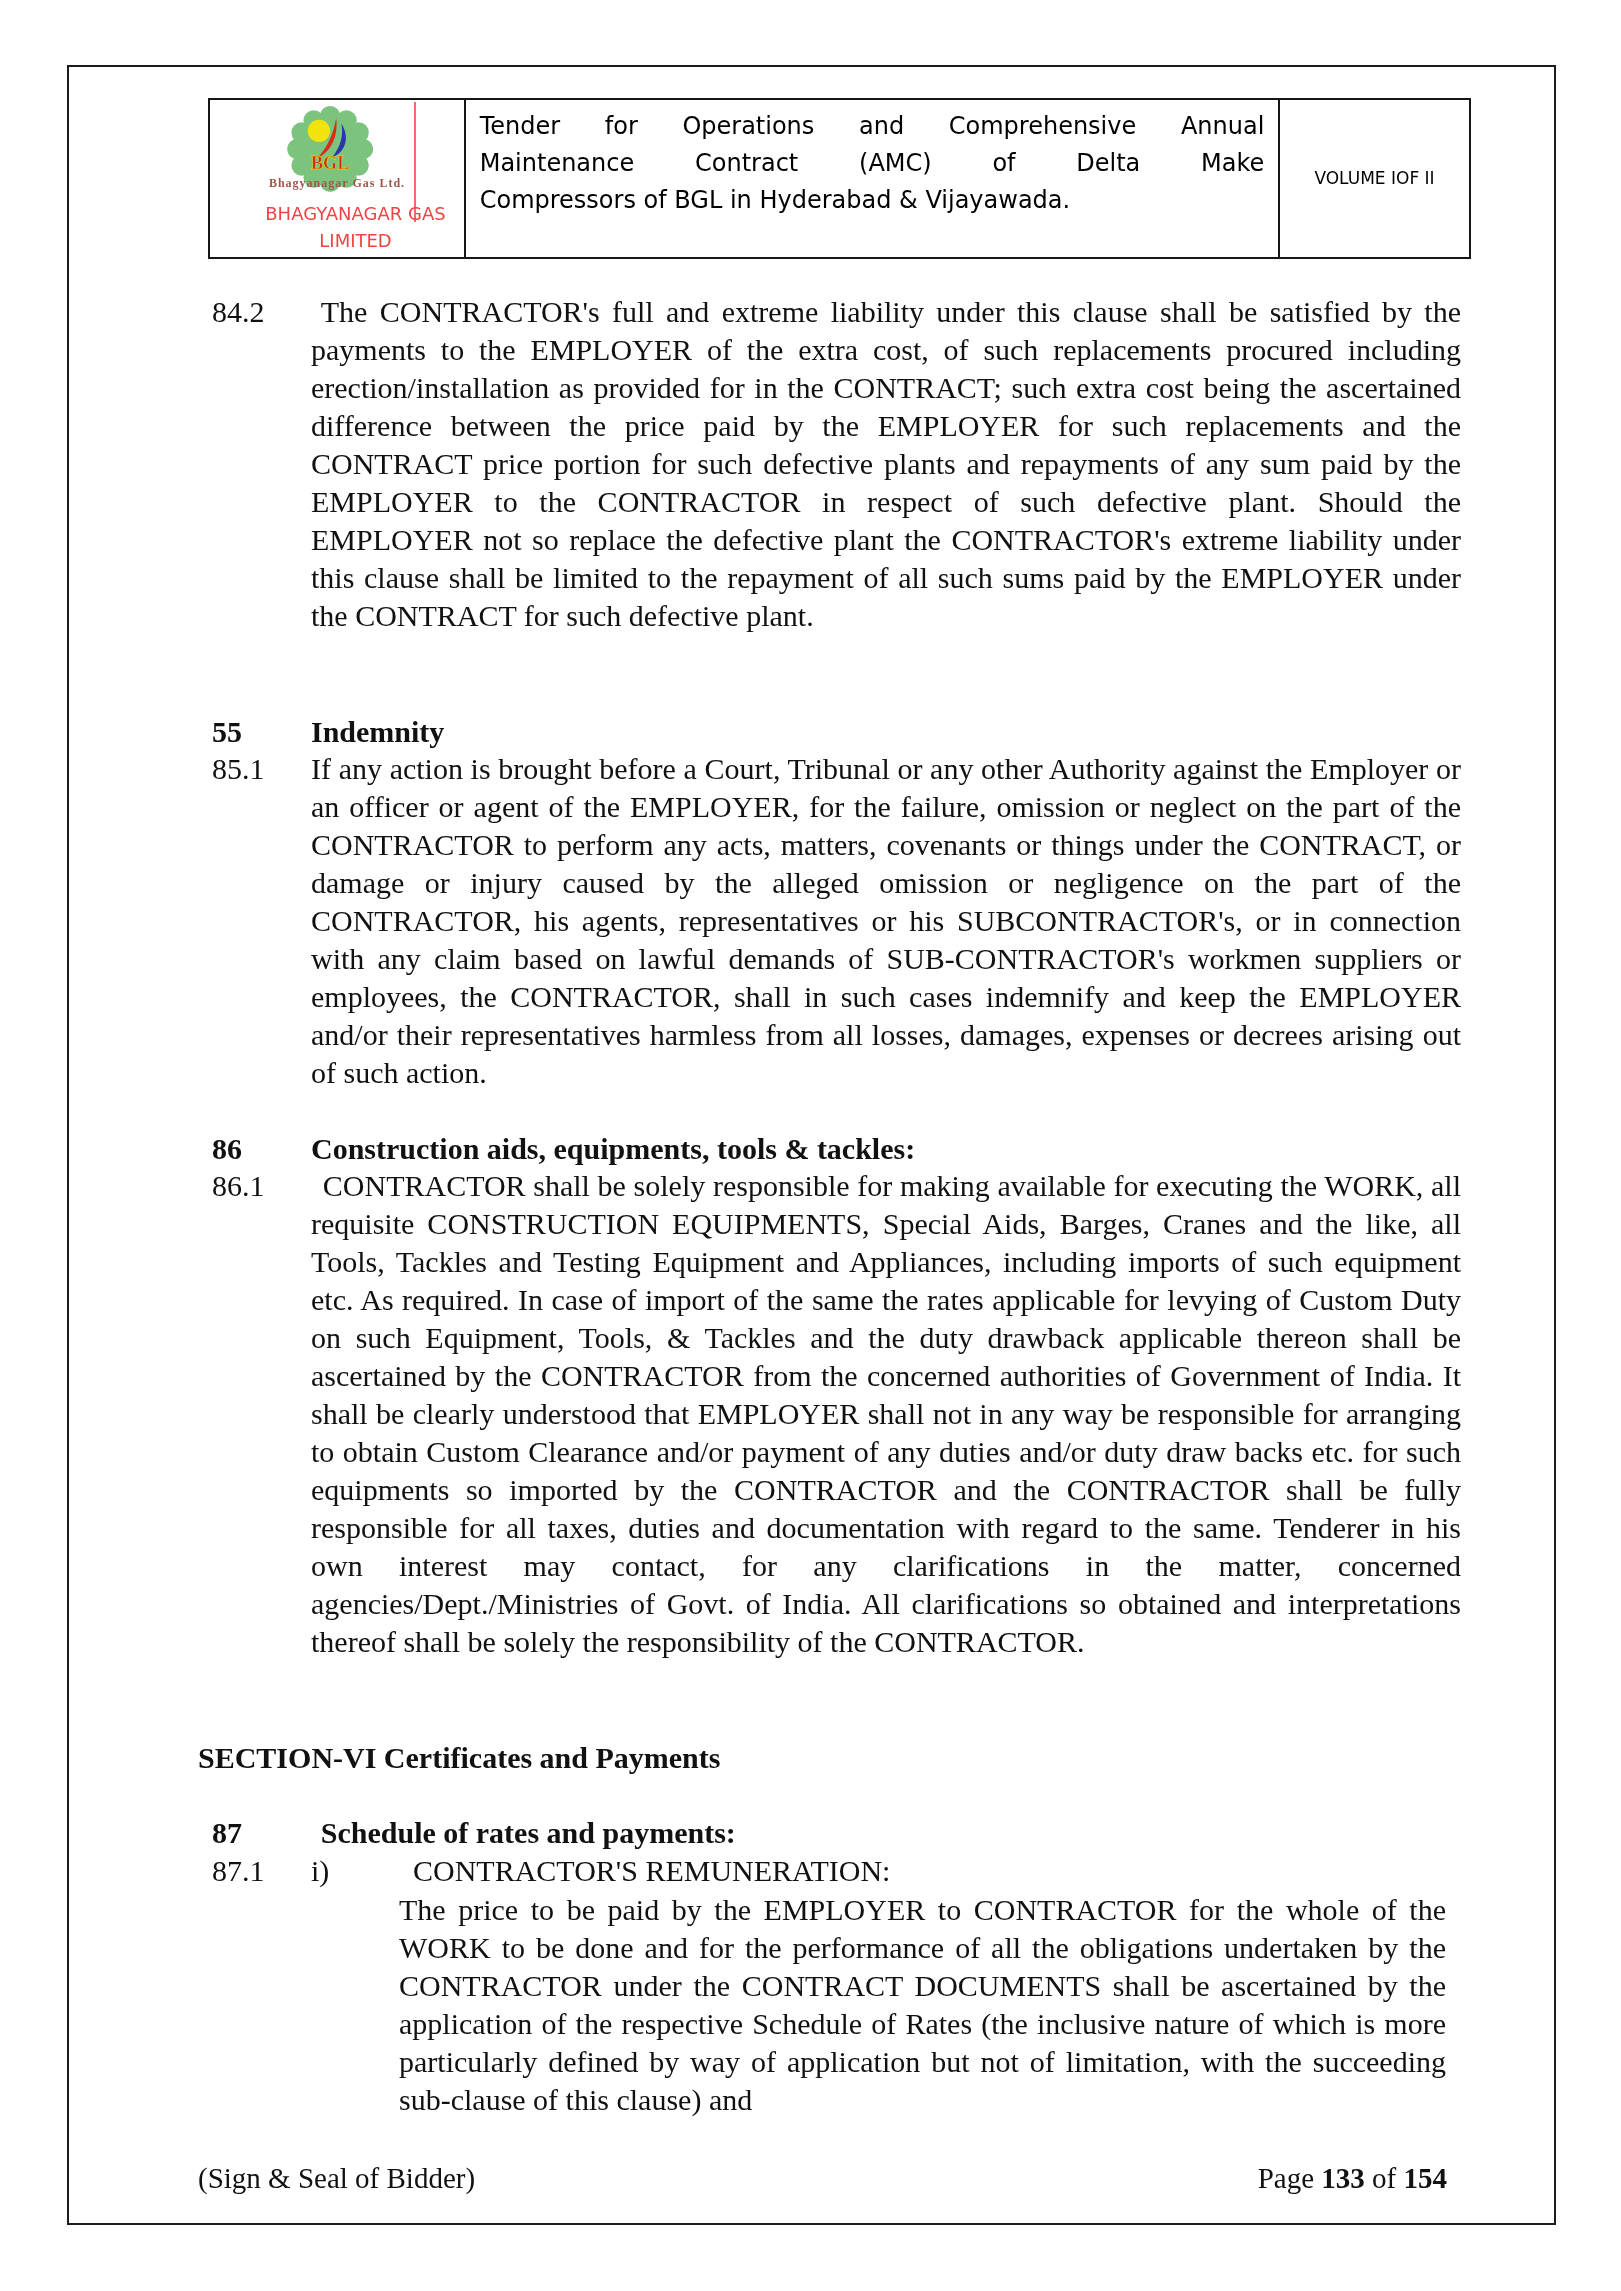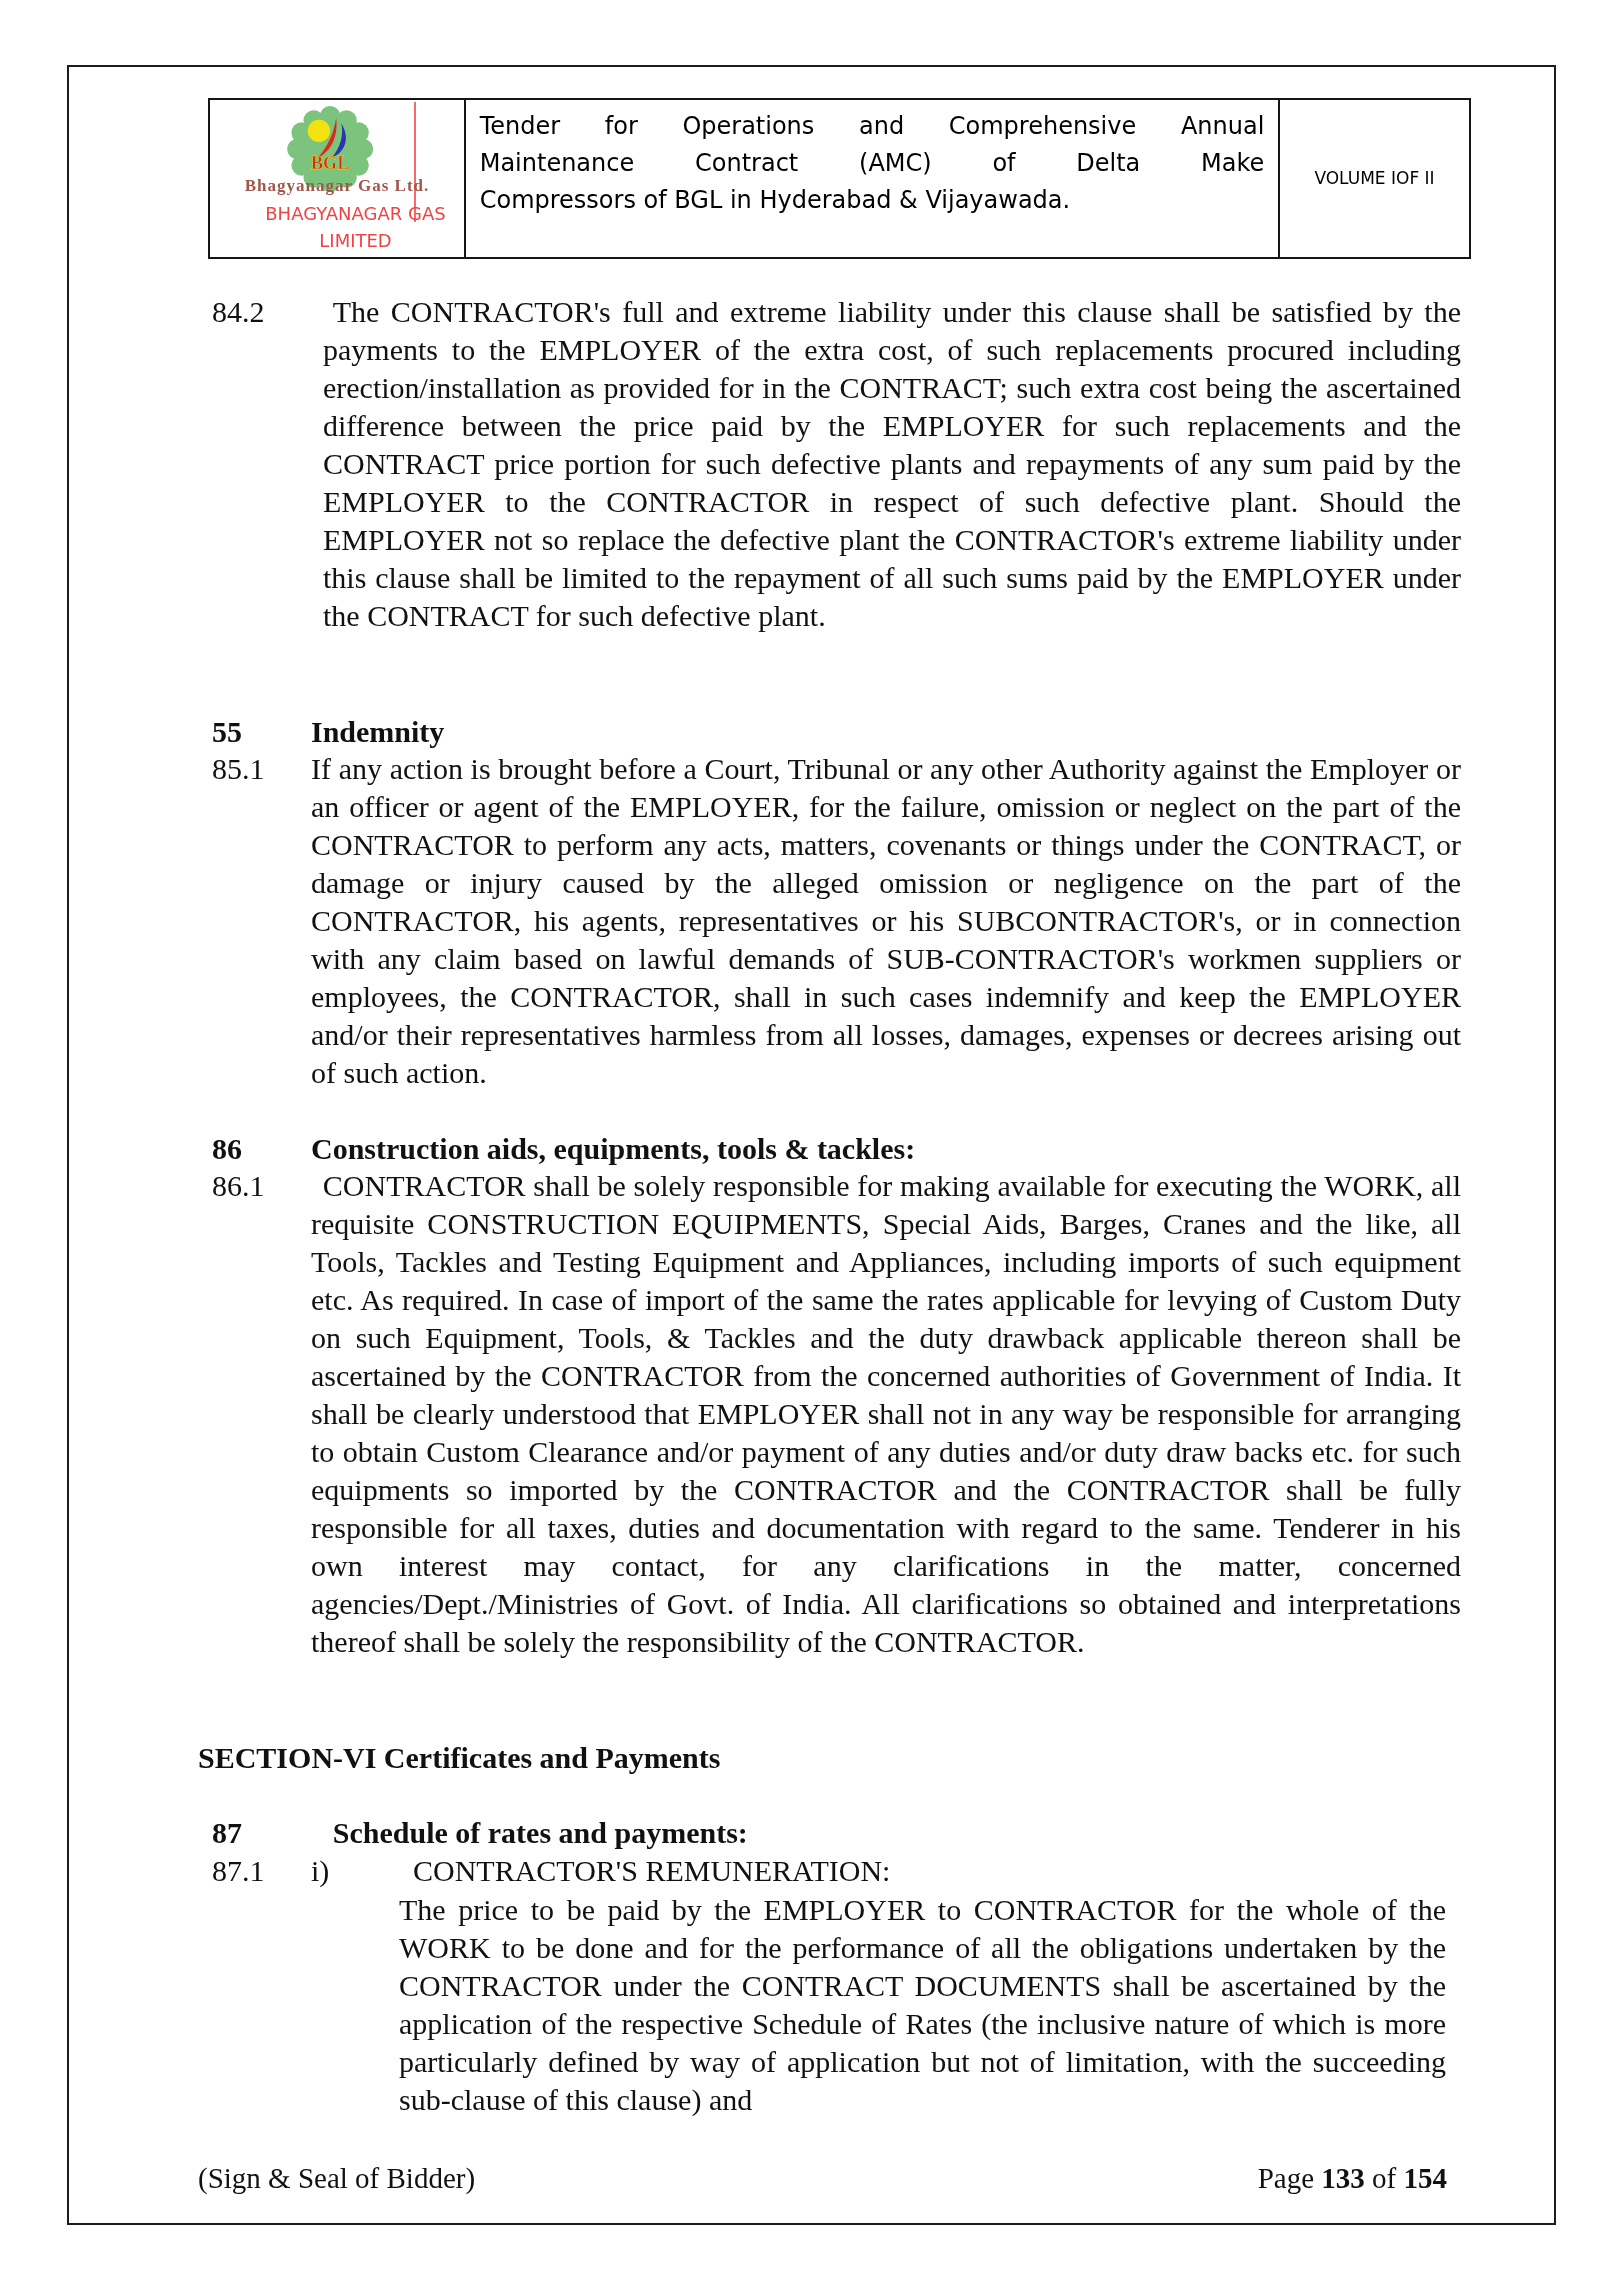--- a/index.html
+++ b/index.html
@@ -22,21 +22,21 @@
     display:flex;background:#fff;
   }
   .cell-logo{
     flex:0 0 256px;border-right:2.9px solid #161616;box-sizing:border-box;
     position:relative;text-align:center;
   }
   .logo-flower{position:absolute;left:50%;top:5.9px;transform:translateX(-58%);}
   .logo-caption{
     position:absolute;left:0;right:0;top:76px;
     font-family:"Liberation Serif",serif;font-weight:bold;
-    font-size:17px;letter-spacing:1px;color:#a0564a;
+    font-size:12px;letter-spacing:1px;color:#a0564a;
   }
   .logo-redline{position:absolute;left:204px;top:2px;width:2px;height:120px;background:#f56a6a;}
   .company-name{
     position:absolute;left:0;right:0;top:100px;
     font-family:"DejaVu Sans",sans-serif;font-size:18px;line-height:27.4px;color:#ef4444;padding-left:37px;
   }
   .cell-title{
     flex:1 1 auto;box-sizing:border-box;padding:7.8px 13.7px 0 13.7px;
     font-family:"DejaVu Sans",sans-serif;font-size:24px;line-height:37px;color:#000;
   }
@@ -46,21 +46,21 @@
   .cell-volume{
     flex:0 0 191px;border-left:2.9px solid #161616;box-sizing:border-box;
     display:flex;flex-direction:row;justify-content:center;align-items:center;
     font-family:"DejaVu Sans",sans-serif;font-size:17px;line-height:35px;color:#000;
   }
   
   .row{position:absolute;left:212px;width:1249px;display:flex;font-size:30px;line-height:38px;}
   .num{flex:0 0 99px;}
   .txt{flex:1 1 auto;text-align:justify;}
   .bold{font-weight:bold;}
-  .indent10{text-indent:9.8px;margin-left:12px;}
+  .indent10{text-indent:9.8px;}
   .indent12{text-indent:11.8px;}
   .marker{flex:0 0 102px;}
   .subpara{position:absolute;left:399px;width:1047px;text-align:justify;font-size:30px;line-height:38px;}
   .section-heading{position:absolute;left:198px;width:1249px;font-size:30px;line-height:38px;font-weight:bold;}
   
   .footer{
     position:absolute;left:198px;width:1249px;top:2160px;
     display:flex;justify-content:space-between;font-size:29px;line-height:37px;
   }
 </style>

